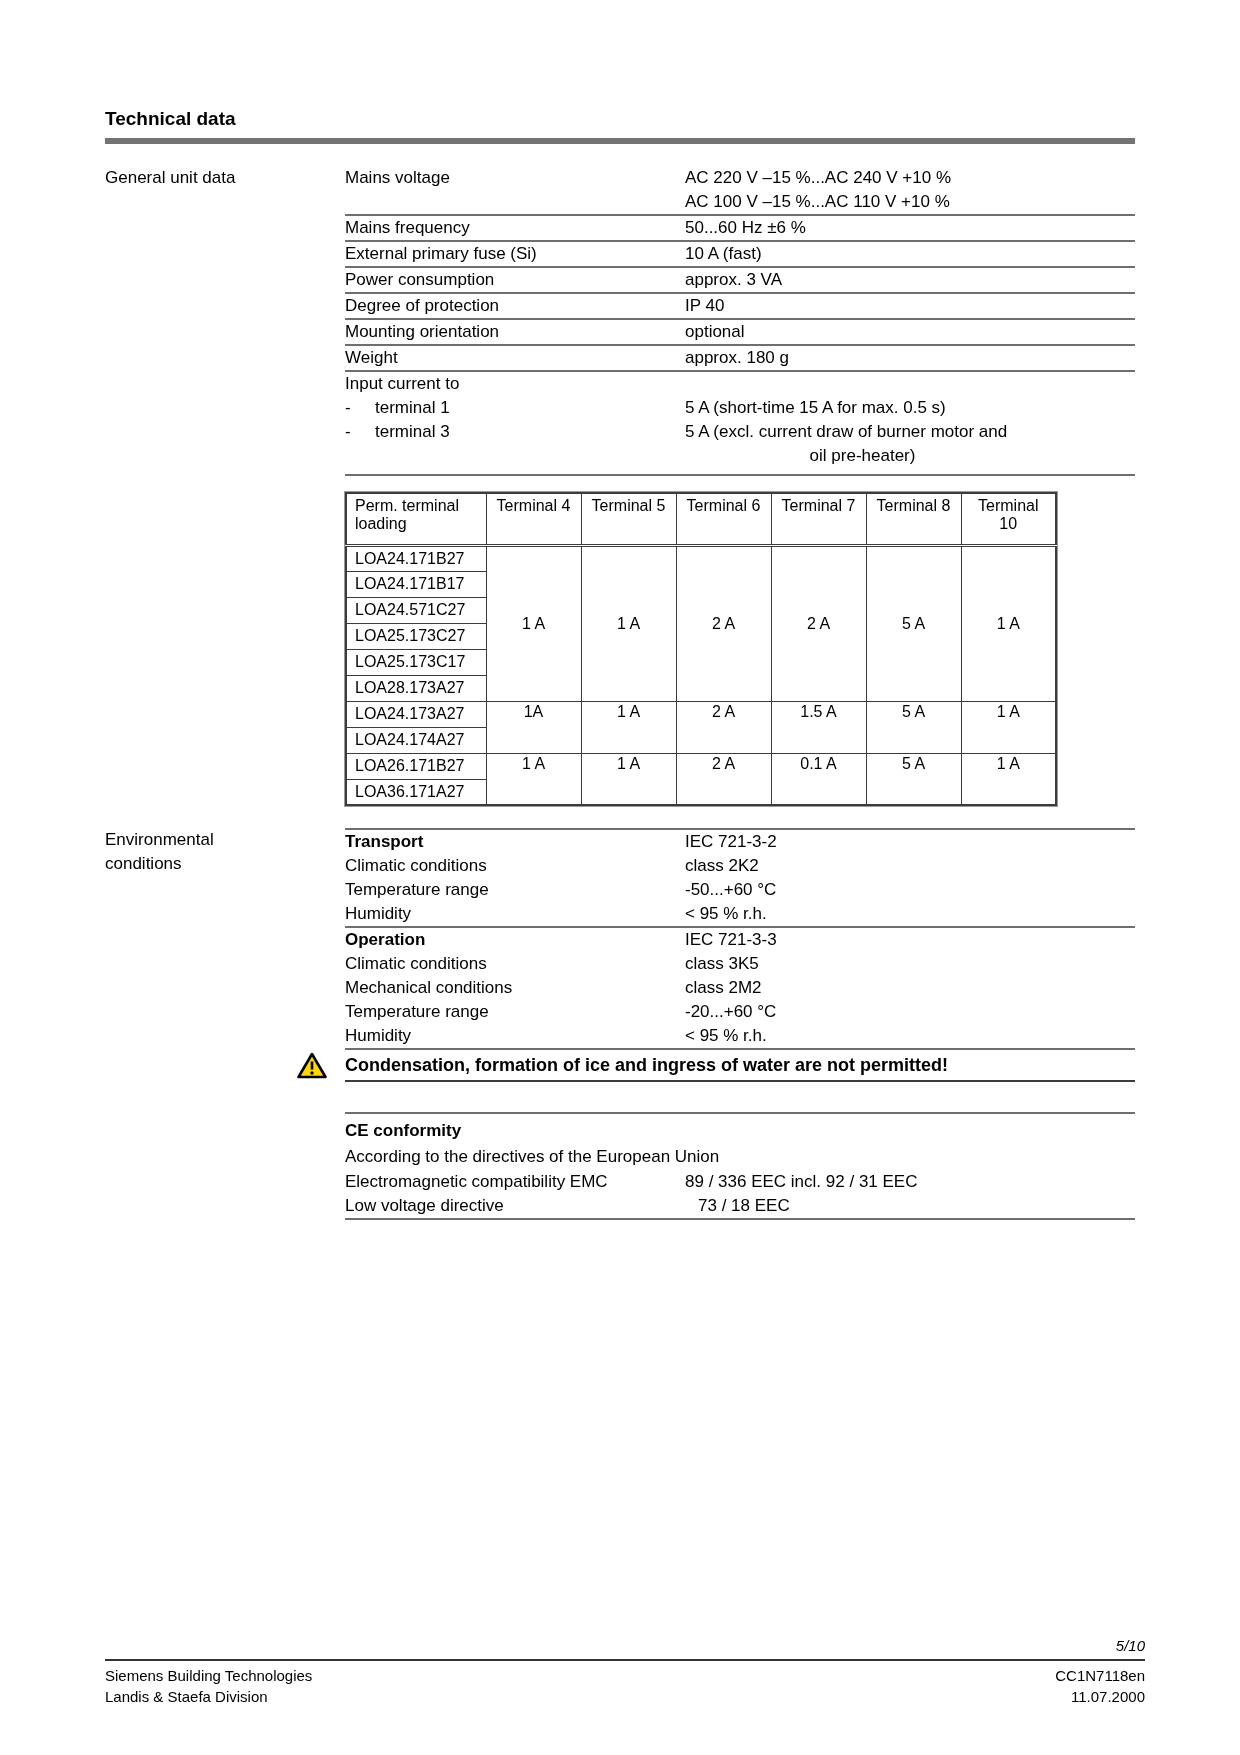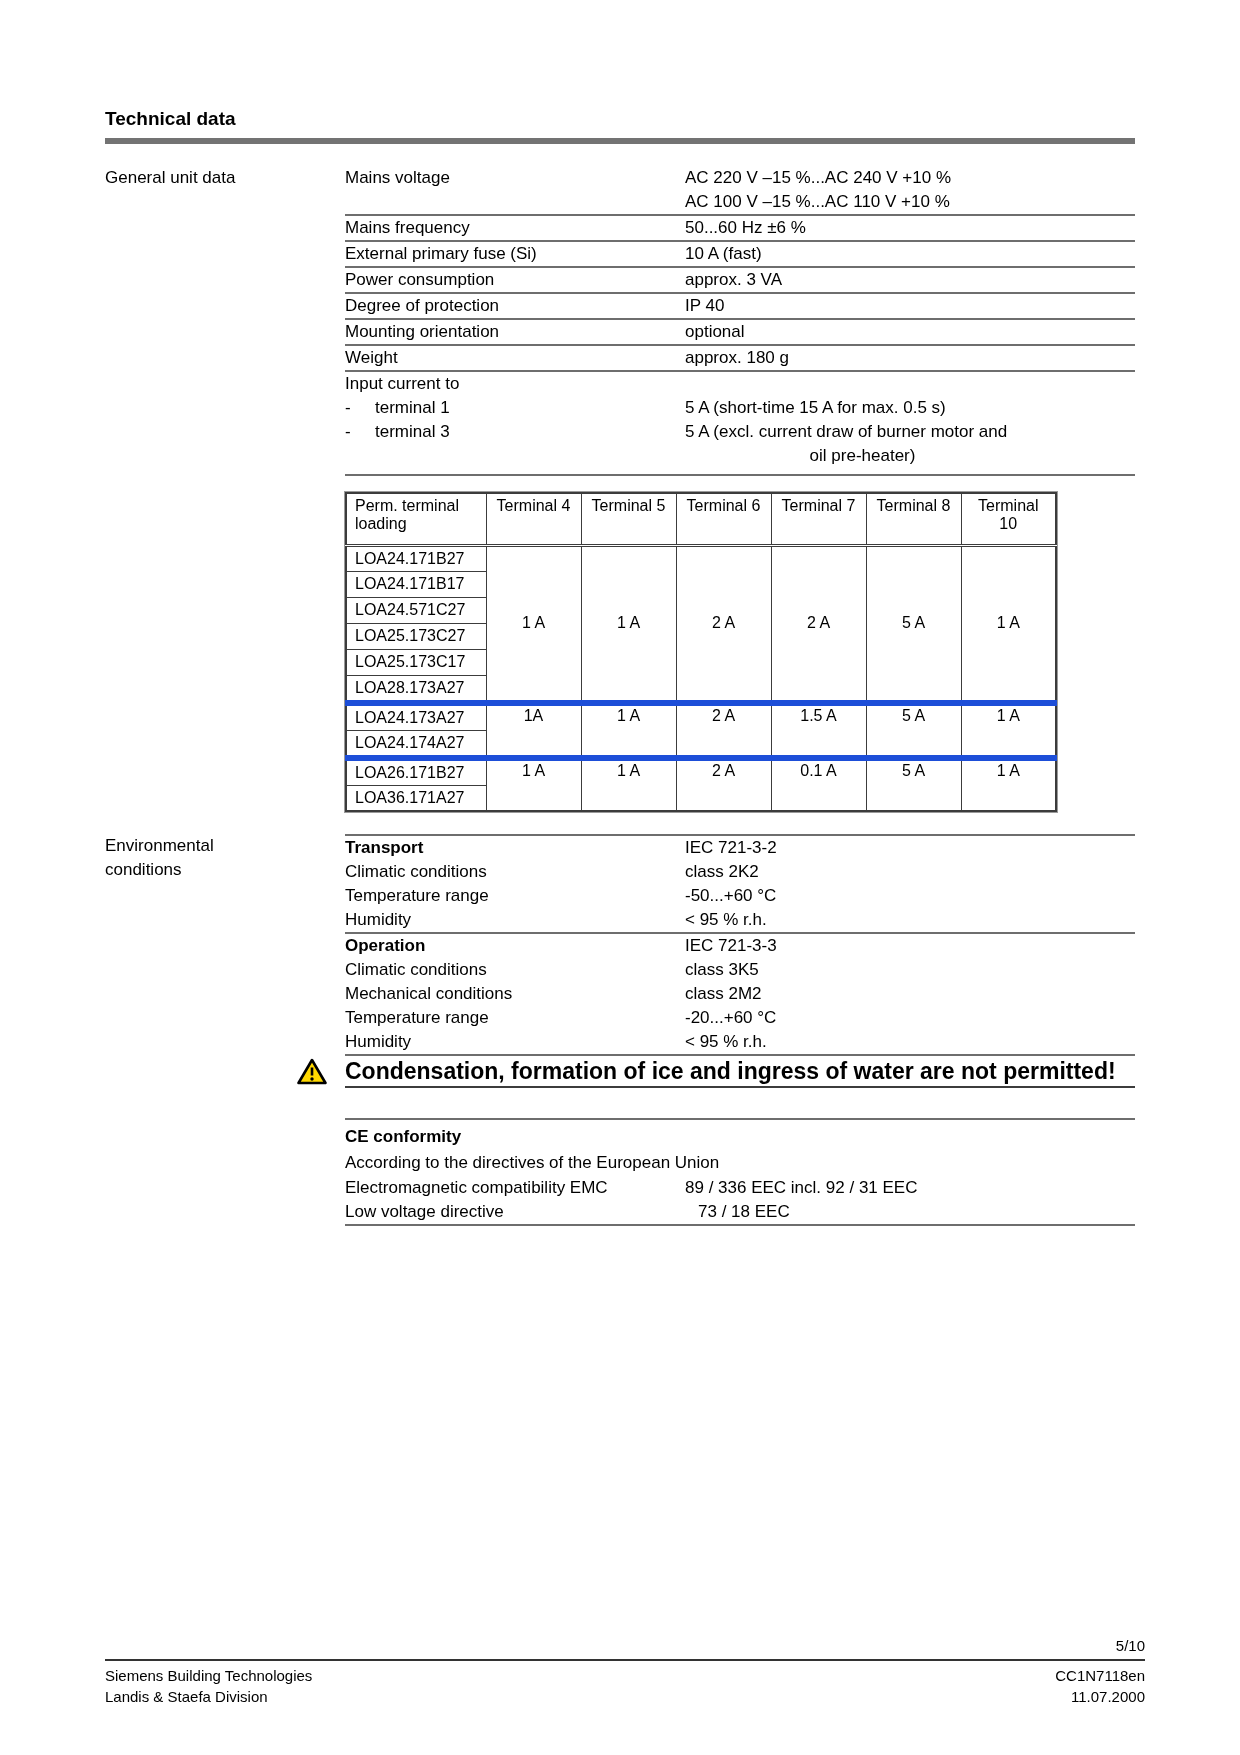--- a/index.html
+++ b/index.html
@@ -70,31 +70,31 @@
   table.terminal th.first { text-align: left; padding-left: 8px; width: 140px; }
   table.terminal th.tcol { width: 95px; }
   table.terminal td.model {
     text-align: left;
     padding-left: 8px;
     height: 26px;
     line-height: 24px;
   }
   table.terminal td.val { text-align: center; vertical-align: middle; }
   table.terminal td.val-top { text-align: center; vertical-align: top; padding-top: 1px; }
-  table.terminal tr.group-sep td { border-top: 6px solid #1d4ed8; }
+  table.terminal tr.group-sep td { border-top: 1px solid #1d4ed8; }
 
   
   .env-content { border-top: 2px solid #6e6e6e; }
   .env-row { border-bottom: none; }
   .env-row.rule { border-bottom: 2px solid #6e6e6e; }
   .section.env { }
 
   .warning-row {
     position: relative;
-    font-size: 23px;
+    font-size: 18px;
     font-weight: bold;
     line-height: 26px;
     padding: 2px 0;
     border-bottom: 2px solid #3c3c3c;
   }
   .warning-icon-box {
     position: absolute;
     left: -48px;
     top: 2px;
     width: 30px;
@@ -115,20 +115,21 @@
     position: absolute;
     left: 105px;
     right: 95px;
     bottom: 48px;
     font-size: 15px;
   }
   .page-num {
     text-align: right;
     padding-bottom: 5px;
     border-bottom: 2px solid #333;
+    font-style: italic;
   }
   .footer-cols {
     display: flex;
     justify-content: space-between;
     padding-top: 4px;
     line-height: 21px;
   }
   .footer-right { text-align: right; }
 </style>
 </head>

